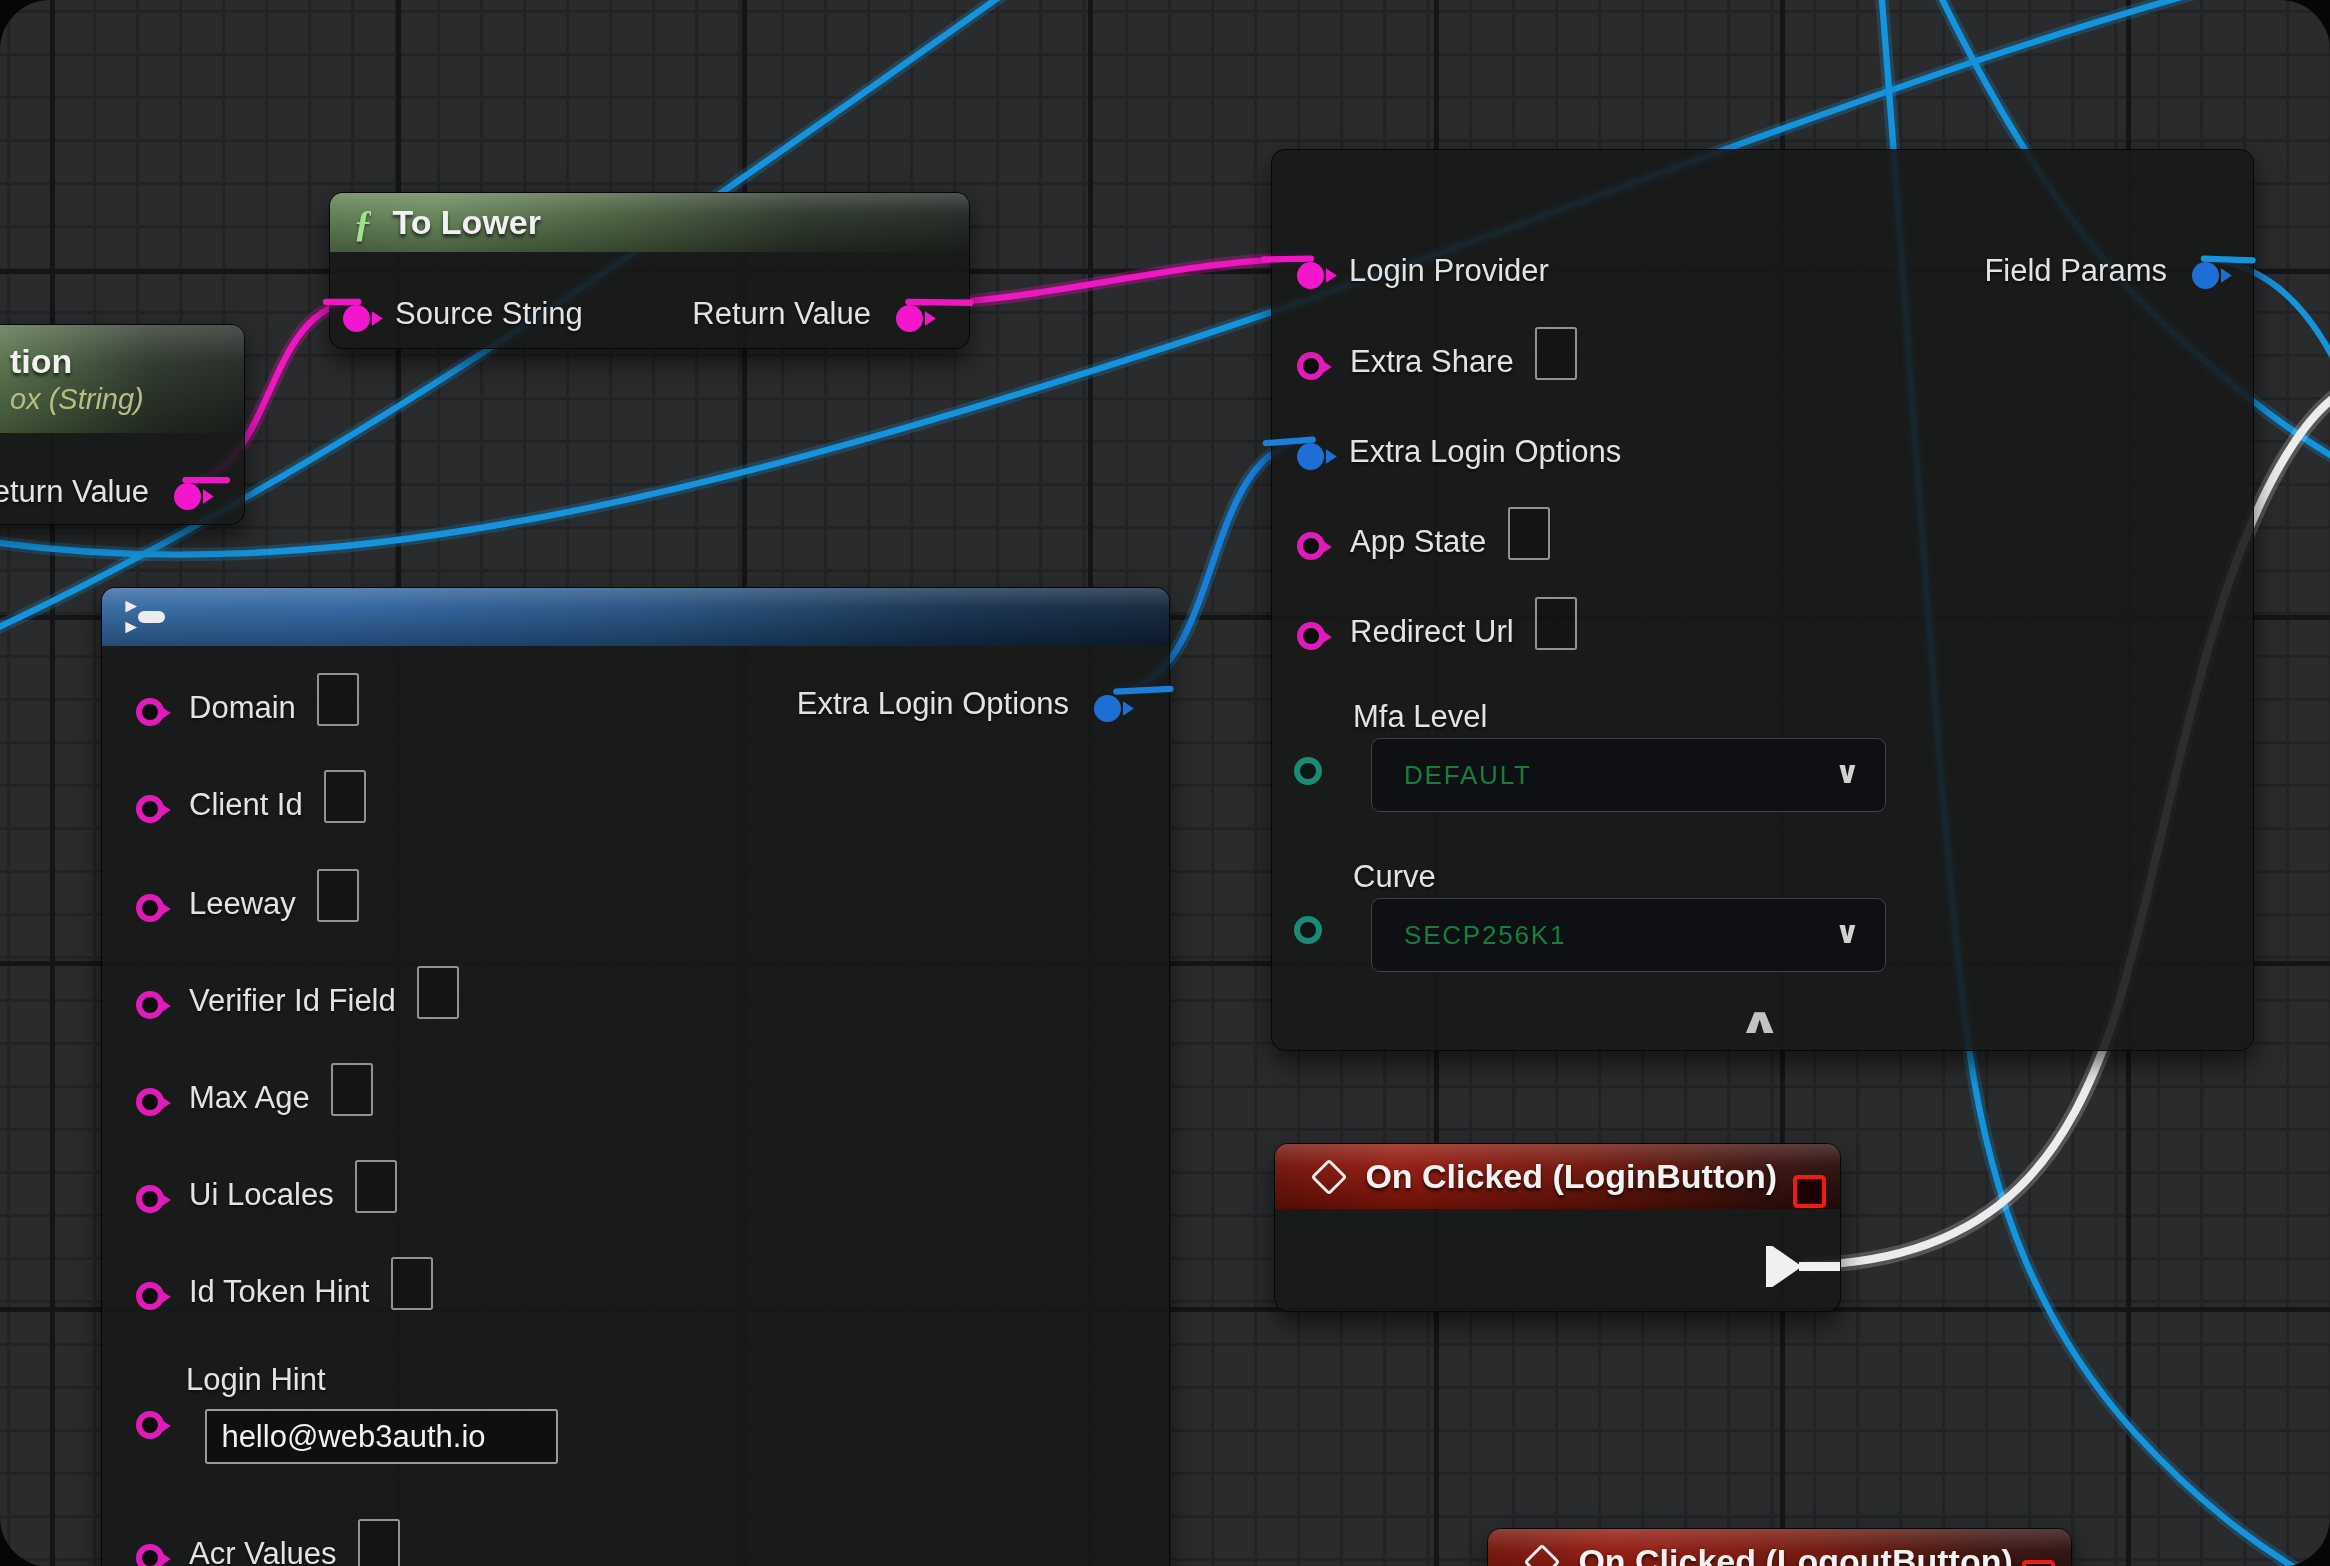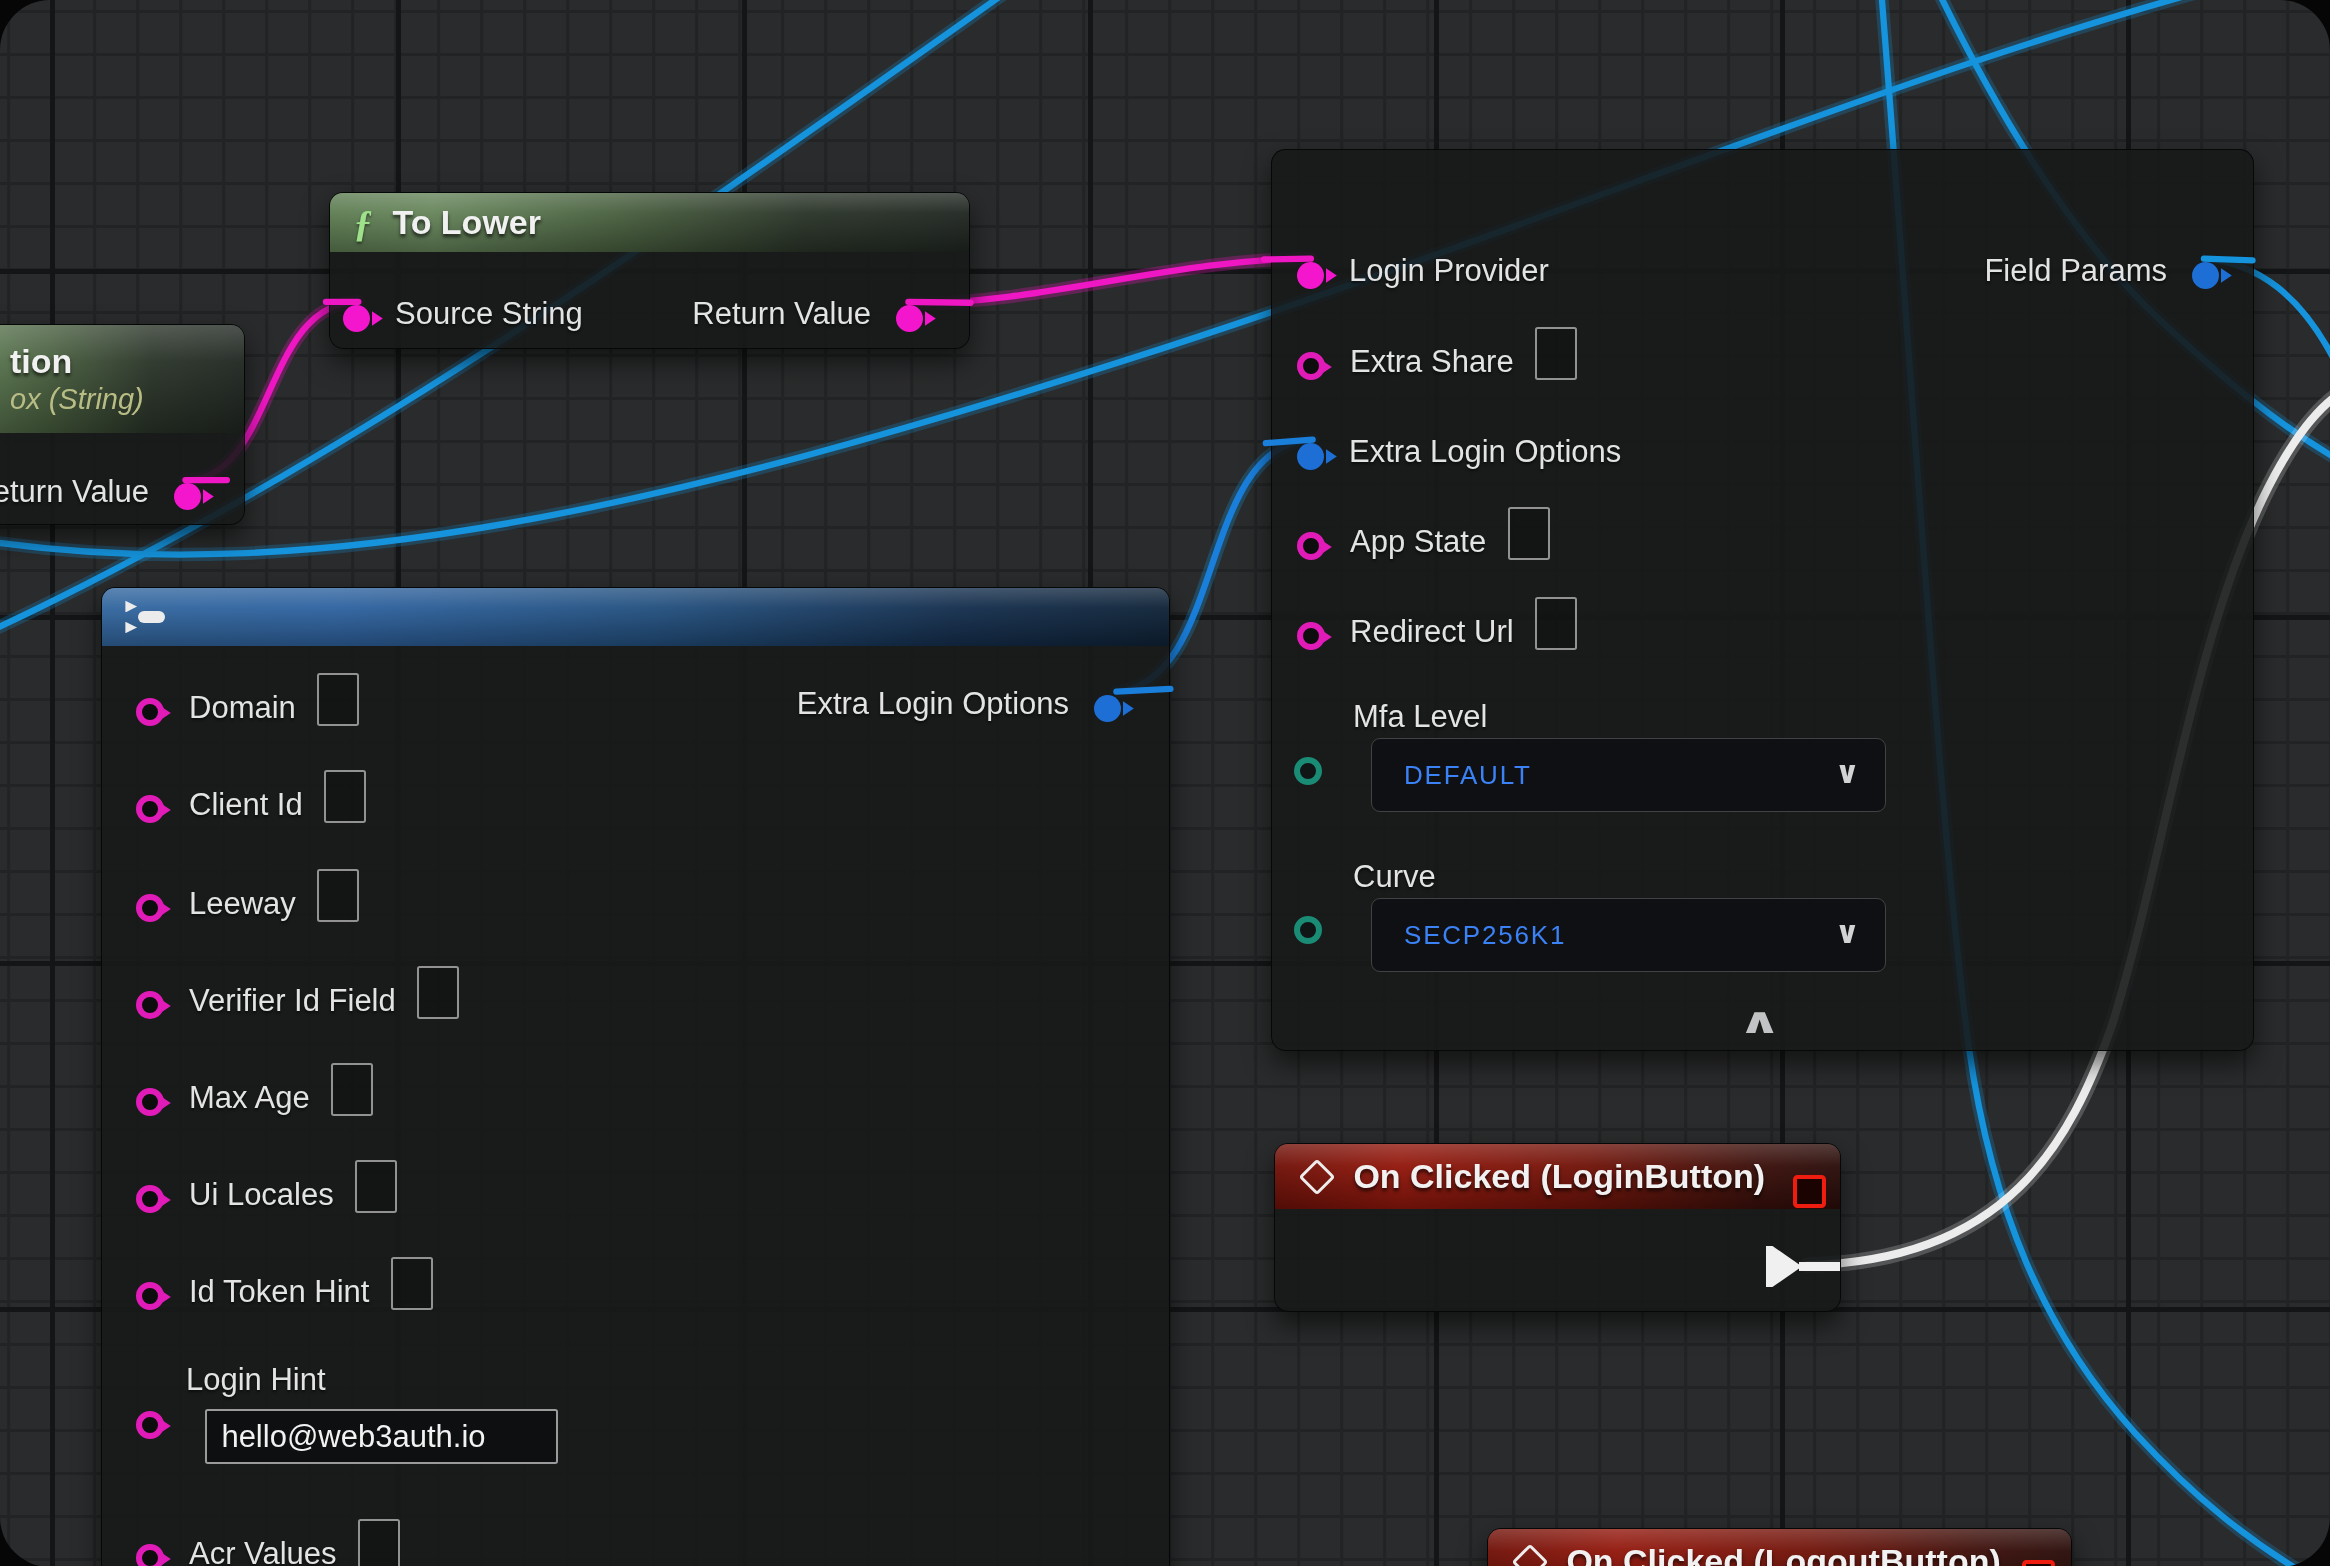--- a/index.html
+++ b/index.html
@@ -13,37 +13,37 @@
       linear-gradient(90deg,#222324 2.7px, transparent 2.7px);
     background-size:346px 346px,346px 346px,43px 43px,43px 43px;
     background-position:0 -77px,50px 0,0 10px,7.2px 0;}
   svg.wires{position:absolute;inset:0;width:100%;height:100%;pointer-events:none;}
   .node{position:absolute;background:rgba(23,25,26,0.90);border:1.8px solid rgba(5,6,6,0.92);
     border-radius:14.4px;box-shadow:0 12.6px 27px rgba(0,0,0,0.55);}
   .hdr{position:absolute;left:0;right:0;top:0;border-radius:12.6px 12.6px 0 0;display:flex;align-items:center;overflow:hidden;}
   .hdr:before{content:"";position:absolute;inset:0;background:linear-gradient(180deg,rgba(255,255,255,0.20),rgba(255,255,255,0.04) 34%,rgba(0,0,0,0.28));}
   .hdr.green{background:linear-gradient(90deg,#5e7d53 0%,#66855b 16%,#49603f 45%,#2b3529 74%,#212722 100%);}
   .hdr.blue{background:linear-gradient(90deg,#33679f 0%,#2f63a0 22%,#23507f 52%,#152f4e 80%,#0f2338 100%);}
-  .hdr.red{background:linear-gradient(90deg,#701108 0%,#92170c 22%,#701309 55%,#3b0f0a 85%,#2a0d0a 100%);}
+  .hdr.red{background:linear-gradient(90deg,#701108 0%,#92170c 22%,#701309 55%,#3b0f0a 85%,#2a0d0a 100%);padding-left:12px;}
   .title{position:relative;color:#f1f1f1;font-weight:bold;font-size:34px;text-shadow:0 2.7px 3.6px rgba(0,0,0,0.65);white-space:nowrap;}
   .subtitle{position:relative;color:#b9bd85;font-style:italic;font-size:29px;white-space:nowrap;}
   .row{position:absolute;display:flex;align-items:flex-end;height:58px;}
   .lbl{color:#e3e3e3;font-size:31px;text-shadow:0 1.8px 2.7px rgba(0,0,0,0.6);white-space:nowrap;}
   .pin{position:relative;width:27px;height:27px;border-radius:50%;flex:0 0 auto;}
   .pin:after{content:"";position:absolute;left:29px;top:6.3px;width:10.8px;height:14.4px;clip-path:polygon(0 0,100% 50%,0 100%);background:inherit;}
   .pin.fpink{background:#f316cd;}
   .pin.fblue{background:#1d6fd6;}
   .pin.hollow{background:#0d0d0d;border:6.3px solid #e01bb8;width:16px;height:16px;}
   .pin.hollow:after{left:18px;top:1.8px;background:#e01bb8;}
   .pin.enum{background:#101516;border:6.3px solid #1a8b75;width:16px;height:16px;}
   .pin.enum:after{display:none;}
   .vbox{width:38px;height:49px;border:2.7px solid #929292;border-radius:2.7px;background:rgba(0,0,0,0.22);flex:0 0 auto;}
   .gap28{width:25px;flex:0 0 auto;}.gap24{width:21.6px;flex:0 0 auto;}
   .ddown{position:absolute;height:72px;background:#0e1013;border:1.8px solid #404244;border-radius:9px;display:flex;align-items:center;}
-  .ddown .val{color:#3b82f6;font-size:26px;letter-spacing:1.8px;padding-left:32px;white-space:nowrap;}
+  .ddown .val{color:#15803d;font-size:26px;letter-spacing:1.8px;padding-left:32px;white-space:nowrap;}
   .ddown .chev{position:absolute;right:25px;top:50%;transform:translateY(-58%);color:#d2d3d4;font-size:31px;font-weight:bold;}
   .fnicon{color:#9fe08a;font-size:38px;font-style:italic;font-family:"Liberation Serif","DejaVu Serif",serif;font-weight:bold;text-shadow:0 1.8px 2.7px rgba(0,0,0,.5);}
   .makeicon{position:relative;width:45px;height:38px;flex:0 0 auto;}
   .makeicon i{position:absolute;left:1.8px;width:11.7px;height:11.7px;clip-path:polygon(0 0,100% 50%,0 100%);background:#ececec;}
   .makeicon i.t{top:2.7px;}.makeicon i.b{bottom:2.7px;}
   .makeicon b{position:absolute;left:14.4px;top:12.6px;width:27px;height:12.6px;border-radius:6.3px;background:#ececec;}
   .diamond{width:20px;height:20px;border:3.6px solid #ececec;border-radius:3.6px;transform:rotate(45deg);background:transparent;flex:0 0 auto;}
   .delegate{position:absolute;width:25px;height:25px;border:4.5px solid #ef1d10;border-radius:4.5px;background:#1b0302;}
   .exec{position:absolute;width:36px;height:41px;background:#f0f0f0;clip-path:polygon(0 0,18% 0,100% 50%,18% 100%,0 100%);}
   .textfield{position:absolute;background:#0e0f10;border:2.7px solid #9a9a9a;border-radius:2.7px;color:#f2f2f2;font-size:31px;display:flex;align-items:center;padding-left:14.4px;white-space:nowrap;}

